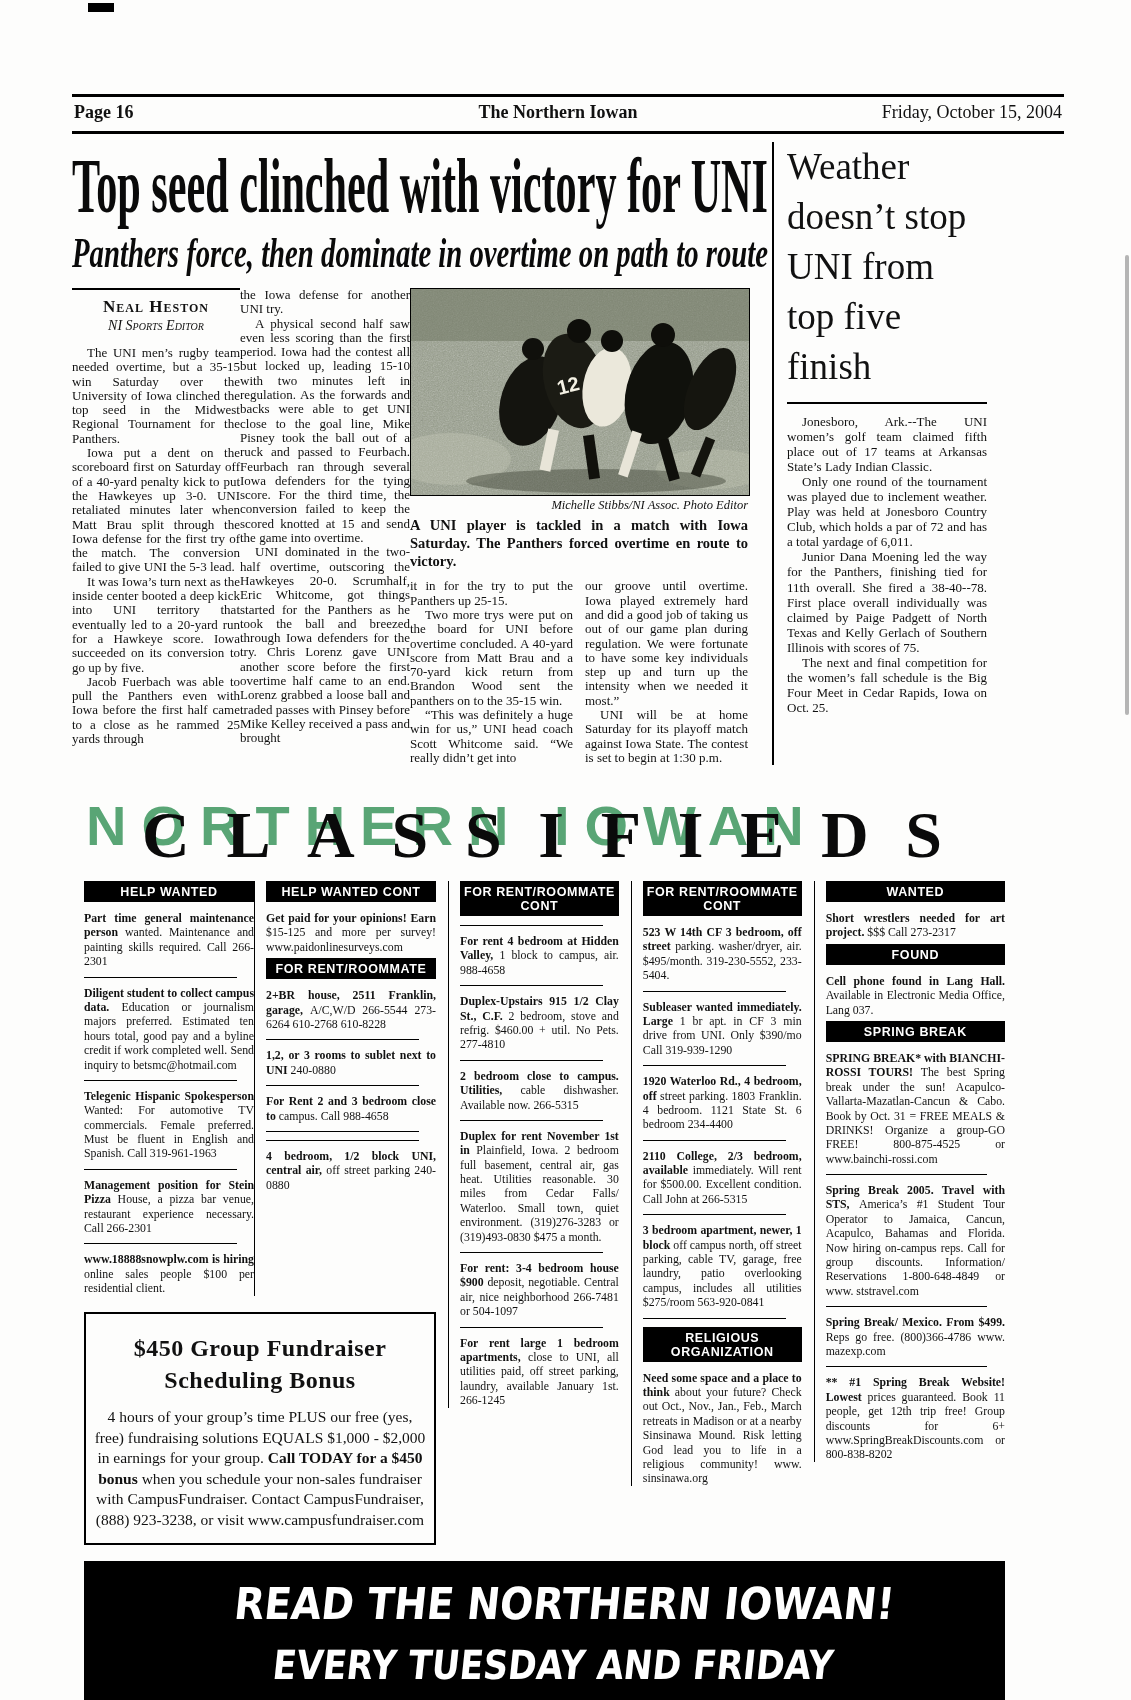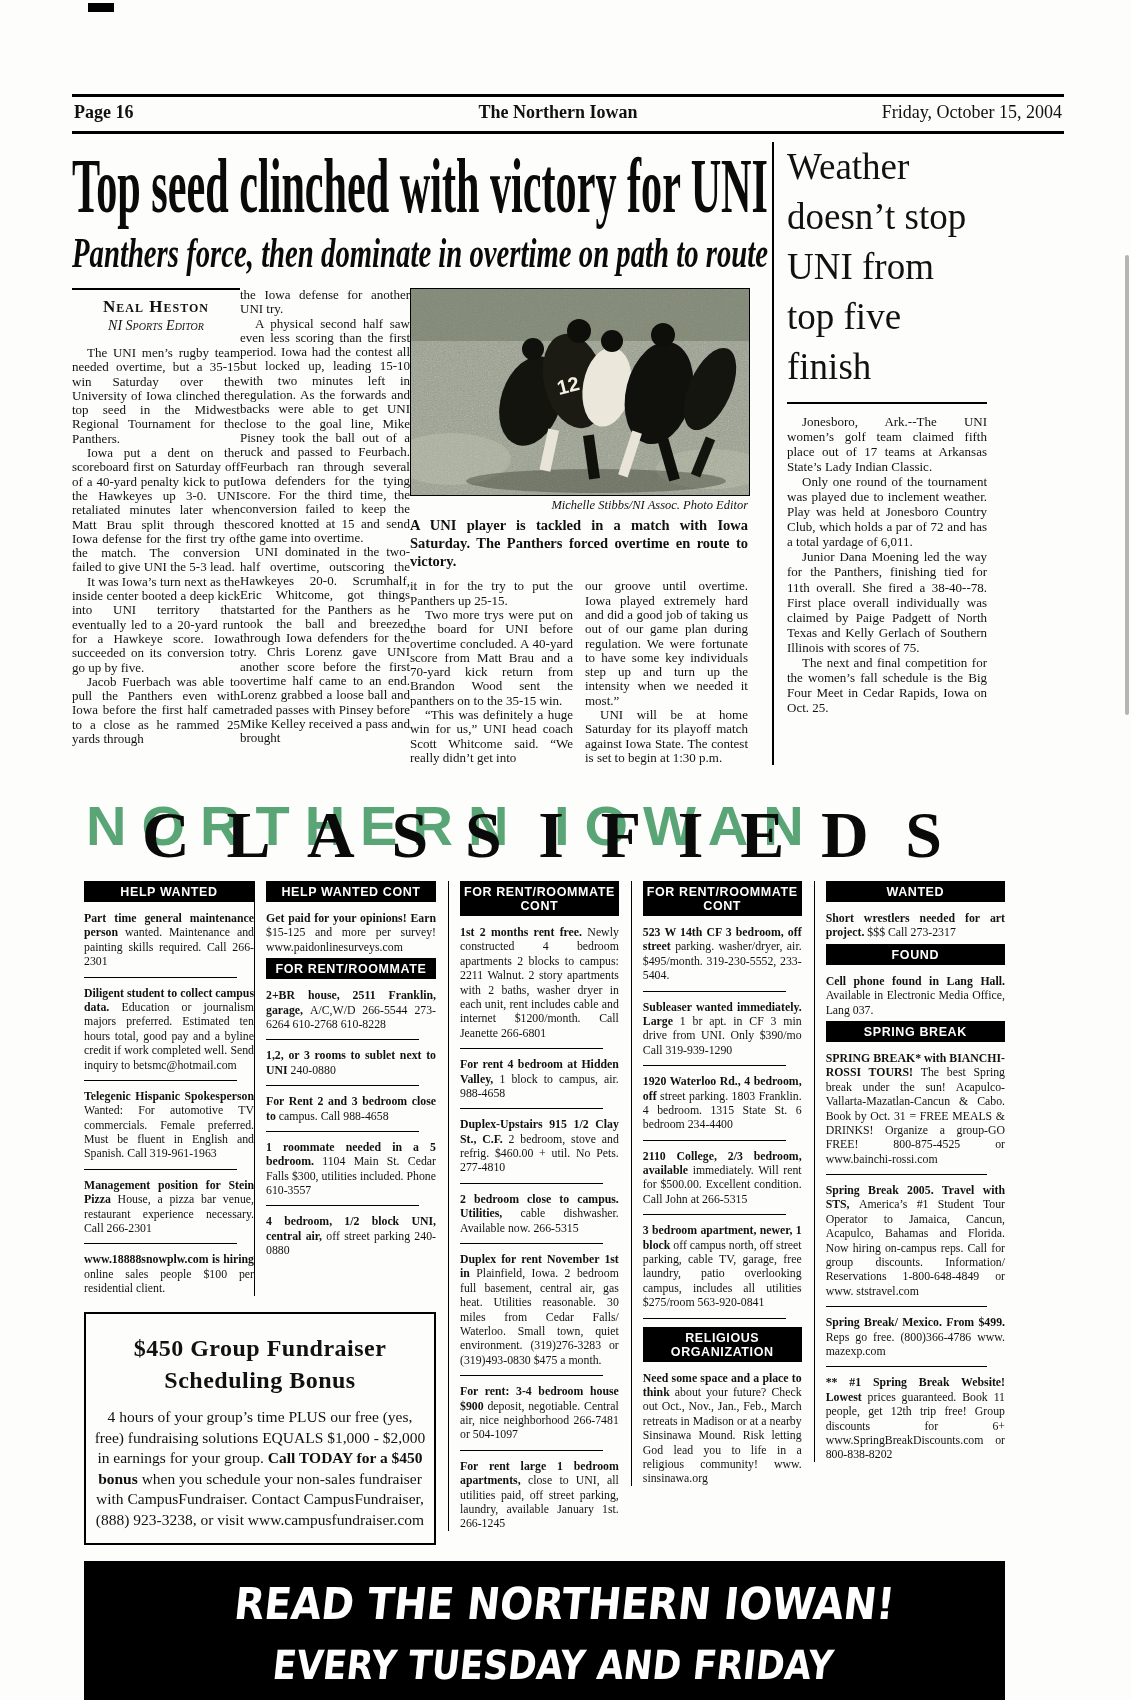--- a/index.html
+++ b/index.html
@@ -192,56 +192,54 @@
           <div class="cl-col">
               <div class="cl-header">HELP WANTED CONT</div>
               <div class="cl-ad"><b>Get paid for your opinions! Earn </b><span>$15-125 and more per survey! www.paidonlinesurveys.com</span></div>
               <div class="cl-header">FOR RENT/ROOMMATE</div>
               <div class="cl-ad"><b>2+BR house, 2511 Franklin, garage, </b><span>A/C,W/D 266-5544 273-6264 610-2768 610-8228</span></div>
               <div class="cl-sep"></div>
               <div class="cl-ad"><b>1,2, or 3 rooms to sublet next to UNI </b><span>240-0880</span></div>
               <div class="cl-sep"></div>
               <div class="cl-ad"><b>For Rent 2 and 3 bedroom close to </b><span>campus. Call 988-4658</span></div>
               <div class="cl-sep"></div>
-              <div class="cl-ad"><b>1 roommate needed in a 5 bedroom. </b><span>1104 Main St. Cedar Falls $300, utilities included. Phone 610-3557</span></div>
               <div class="cl-sep"></div>
               <div class="cl-ad"><b>4 bedroom, 1/2 block UNI, central air, </b><span>off street parking 240-0880</span></div>
             </div>
         </div>
         <div class="fund-box">
           <div class="fund-title">
             <span>$450 Group Fundraiser</span><br>
             <span>Scheduling Bonus</span>
           </div>
           <p class="fund-body"><span>4 hours of your group’s time PLUS our free (yes, free) fundraising solutions EQUALS $1,000 - $2,000 in earnings for your group. </span><b>Call TODAY for a $450 bonus</b><span> when you schedule your non-sales fundraiser with CampusFundraiser. Contact CampusFundraiser, (888) 923-3238, or visit www.campusfundraiser.com</span></p>
         </div>
       </div>
       <div class="cl-col vline">
           <div class="cl-header">FOR RENT/ROOMMATE CONT</div>
-          <div class="cl-ad"><b>1st 2 months rent free. </b><span>Newly constructed 4 bedroom apartments 2 blocks to campus: 2211 Walnut. 2 story apartments with 2 baths, washer dryer in each unit, rent includes cable and internet $1200/month. Call Jeanette 266-6801</span></div>
           <div class="cl-sep"></div>
           <div class="cl-ad"><b>For rent 4 bedroom at Hidden Valley, </b><span>1 block to campus, air. 988-4658</span></div>
           <div class="cl-sep"></div>
           <div class="cl-ad"><b>Duplex-Upstairs 915 1/2 Clay St., C.F. </b><span>2 bedroom, stove and refrig. $460.00 + util. No Pets. 277-4810</span></div>
           <div class="cl-sep"></div>
           <div class="cl-ad"><b>2 bedroom close to campus. Utilities, </b><span>cable dishwasher. Available now. 266-5315</span></div>
           <div class="cl-sep"></div>
           <div class="cl-ad"><b>Duplex for rent November 1st in </b><span>Plainfield, Iowa. 2 bedroom full basement, central air, gas heat. Utilities reasonable. 30 miles from Cedar Falls/ Waterloo. Small town, quiet environment. (319)276-3283 or (319)493-0830 $475 a month.</span></div>
           <div class="cl-sep"></div>
           <div class="cl-ad"><b>For rent: 3-4 bedroom house $900 </b><span>deposit, negotiable. Central air, nice neighborhood 266-7481 or 504-1097</span></div>
           <div class="cl-sep"></div>
           <div class="cl-ad"><b>For rent large 1 bedroom apartments, </b><span>close to UNI, all utilities paid, off street parking, laundry, available January 1st. 266-1245</span></div>
         </div>
       <div class="cl-col vline">
           <div class="cl-header">FOR RENT/ROOMMATE CONT</div>
           <div class="cl-ad"><b>523 W 14th CF 3 bedroom, off street </b><span>parking. washer/dryer, air. $495/month. 319-230-5552, 233-5404.</span></div>
           <div class="cl-sep"></div>
           <div class="cl-ad"><b>Subleaser wanted immediately. Large </b><span>1 br apt. in CF 3 min drive from UNI. Only $390/mo Call 319-939-1290</span></div>
           <div class="cl-sep"></div>
-          <div class="cl-ad"><b>1920 Waterloo Rd., 4 bedroom, off </b><span>street parking. 1803 Franklin. 4 bedroom. 1315 State St. 6 bedroom 234-4400</span></div>
+          <div class="cl-ad"><b>1920 Waterloo Rd., 4 bedroom, off </b><span>street parking. 1803 Franklin. 4 bedroom. 1121 State St. 6 bedroom 234-4400</span></div>
           <div class="cl-sep"></div>
           <div class="cl-ad"><b>2110 College, 2/3 bedroom, available </b><span>immediately. Will rent for $500.00. Excellent condition. Call John at 266-5315</span></div>
           <div class="cl-sep"></div>
           <div class="cl-ad"><b>3 bedroom apartment, newer, 1 block </b><span>off campus north, off street parking, cable TV, garage, free laundry, patio overlooking campus, includes all utilities $275/room 563-920-0841</span></div>
           <div class="cl-sep"></div>
           <div class="cl-header">RELIGIOUS ORGANIZATION</div>
           <div class="cl-ad"><b>Need some space and a place to think </b><span>about your future? Check out Oct., Nov., Jan., Feb., March retreats in Madison or at a nearby Sinsinawa Mound. Risk letting God lead you to life in a religious community! www. sinsinawa.org</span></div>
         </div>
       <div class="cl-col vline wide">
           <div class="cl-header">WANTED</div>

